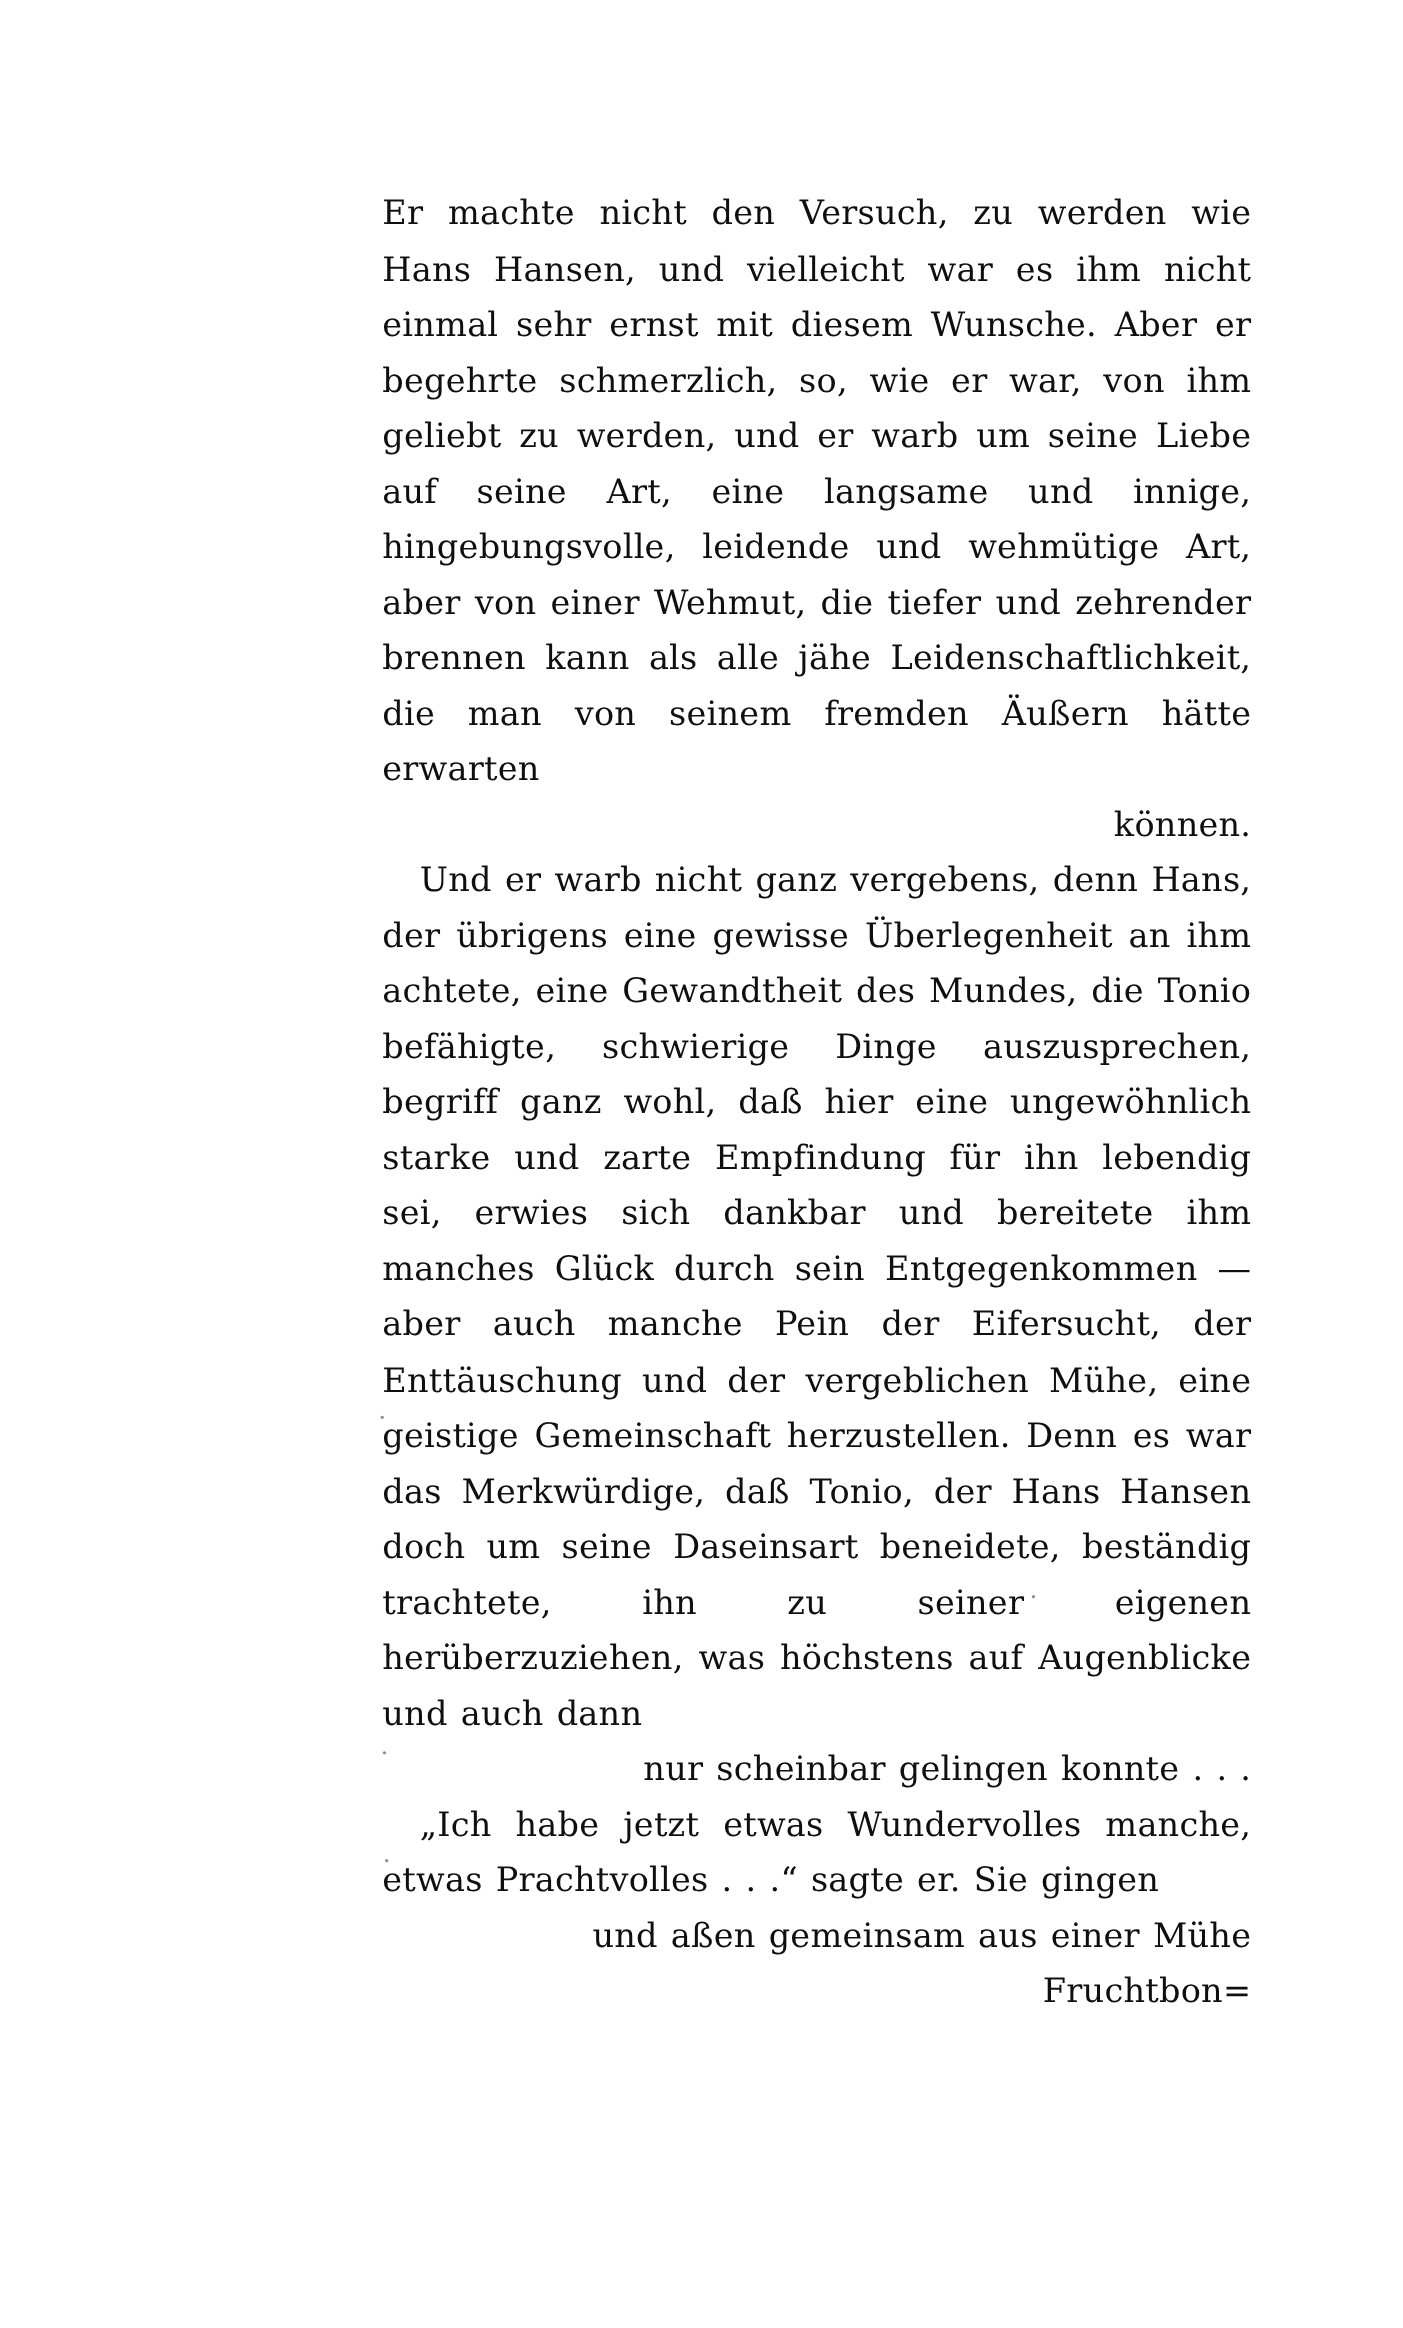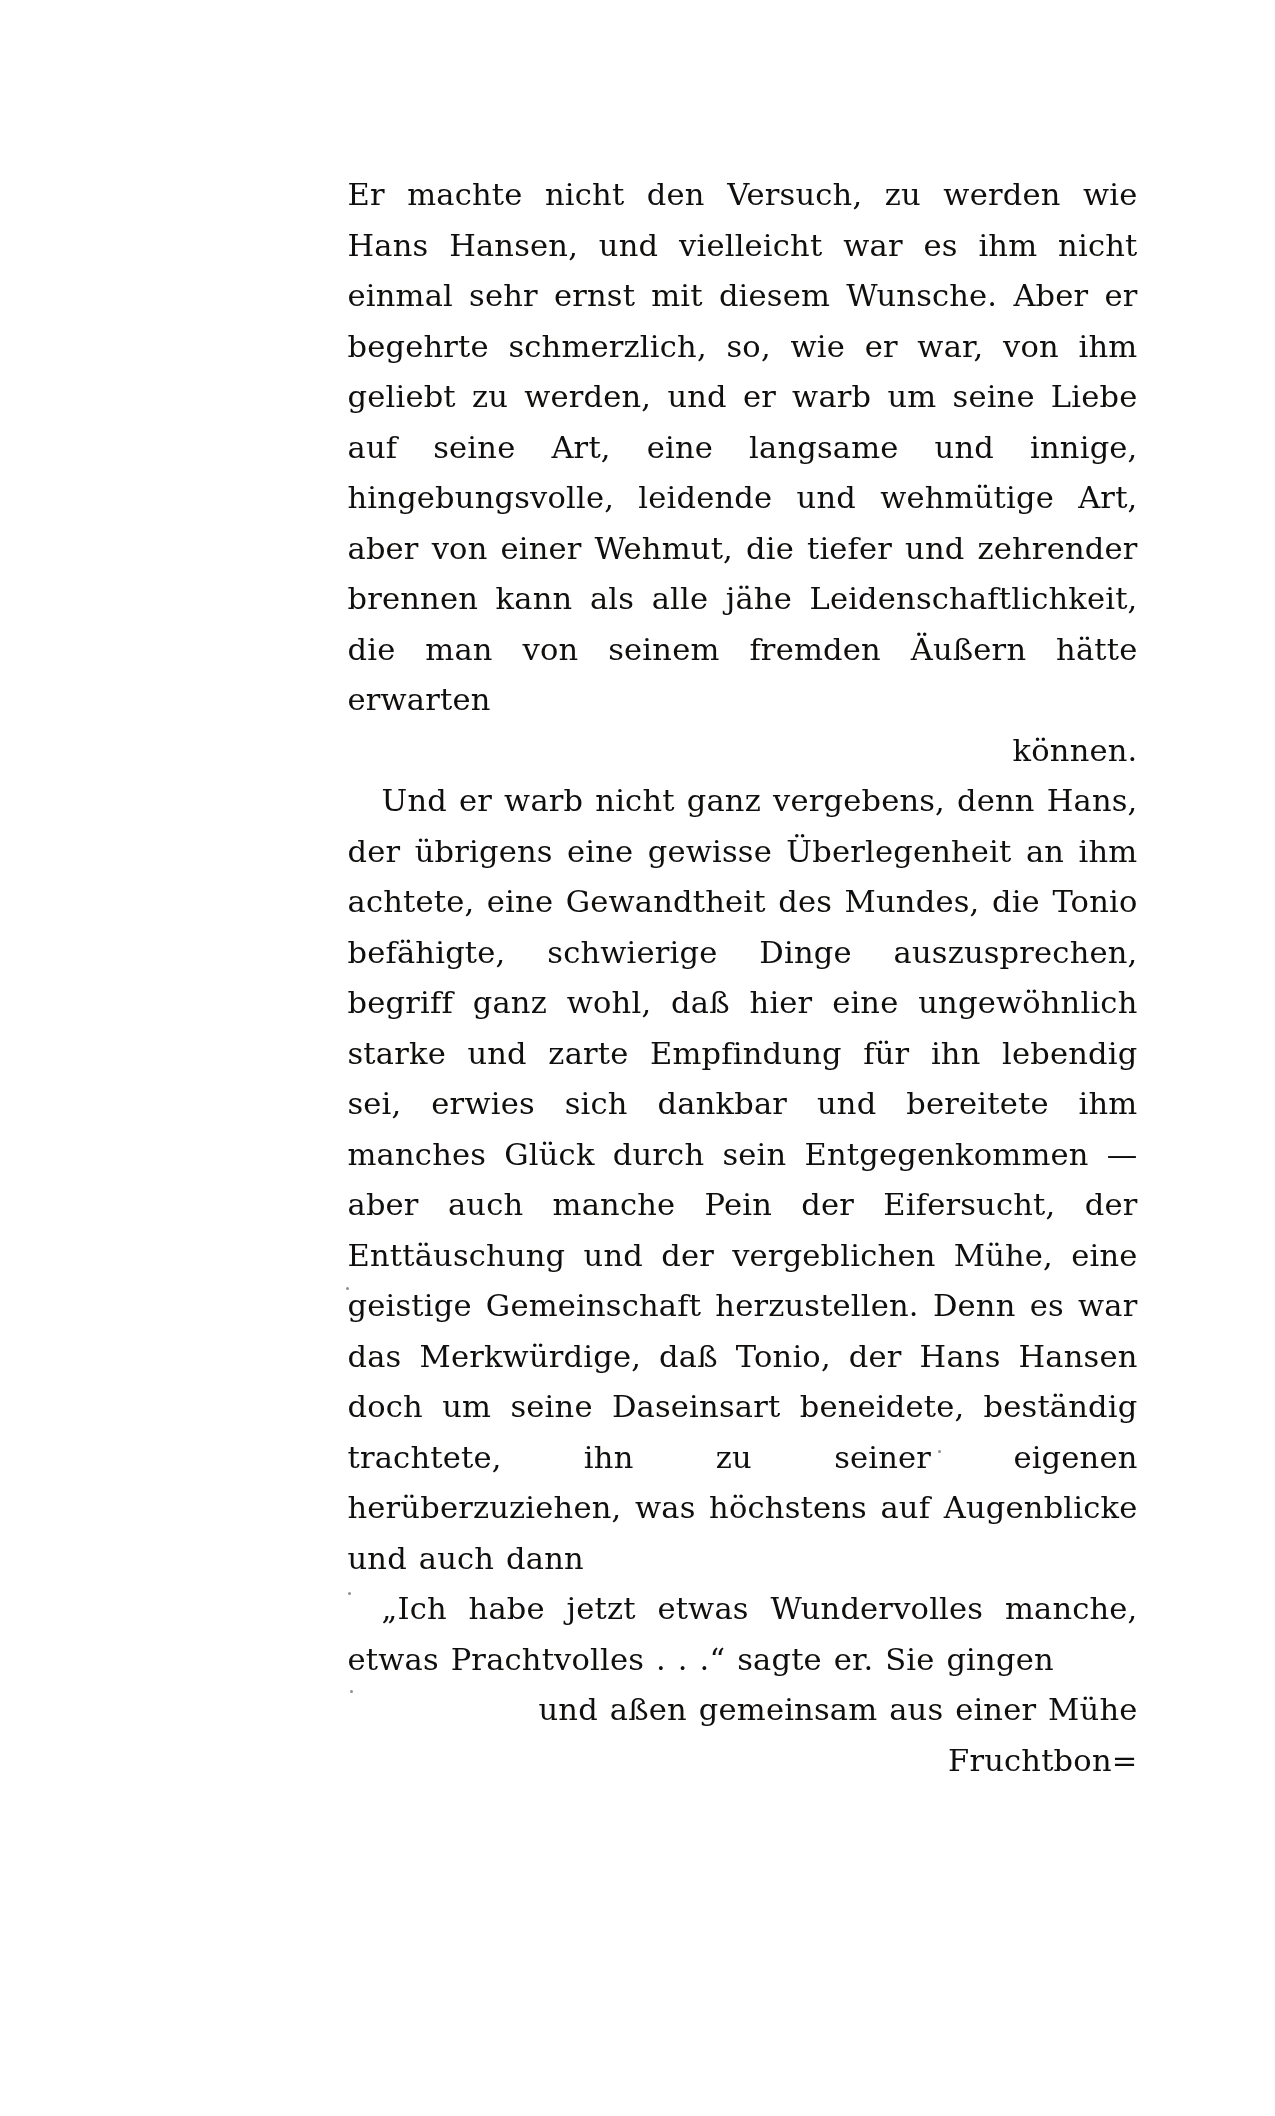--- a/index.html
+++ b/index.html
@@ -74,20 +74,21 @@
 
   <div class="textblock">
 
     <p class="para">
       <span>Er machte nicht den Versuch, zu werden wie Hans Hansen, und vielleicht war es ihm nicht einmal sehr ernst mit diesem Wunsche. Aber er begehrte schmerzlich, so, wie er war, von ihm geliebt zu werden, und er warb um seine Liebe auf seine Art, eine langsame und innige, hingebungsvolle, leidende und wehmütige Art, aber von einer Wehmut, die tiefer und zehrender brennen kann als alle jähe Leidenschaftlichkeit, die man von seinem fremden Äußern hätte erwarten</span>
       <span class="last">können.</span>
     </p>
 
     <p class="para">
       <span>Und er warb nicht ganz vergebens, denn Hans, der übrigens eine gewisse Überlegenheit an ihm achtete, eine Gewandtheit des Mundes, die Tonio befähigte, schwierige Dinge auszusprechen, begriff ganz wohl, daß hier eine ungewöhnlich starke und zarte Empfindung für ihn lebendig sei, erwies sich dankbar und bereitete ihm manches Glück durch sein Entgegenkommen — aber auch manche Pein der Eifersucht, der Enttäuschung und der vergeblichen Mühe, eine geistige Gemeinschaft herzustellen. Denn es war das Merkwürdige, daß Tonio, der Hans Hansen doch um seine Daseinsart beneidete, beständig trachtete, ihn zu seiner eigenen herüberzuziehen, was höchstens auf Augenblicke und auch dann</span>
+      <span class="last">nur scheinbar gelingen konnte . . .</span>
     </p>
 
     <p class="para">
       <span>„Ich habe jetzt etwas Wundervolles manche, etwas Prachtvolles . . .“ sagte er. Sie gingen</span>
       <span class="last">und aßen gemeinsam aus einer Mühe Fruchtbon=</span>
     </p>
 
   </div>
 
   <div class="folio">15</div>

